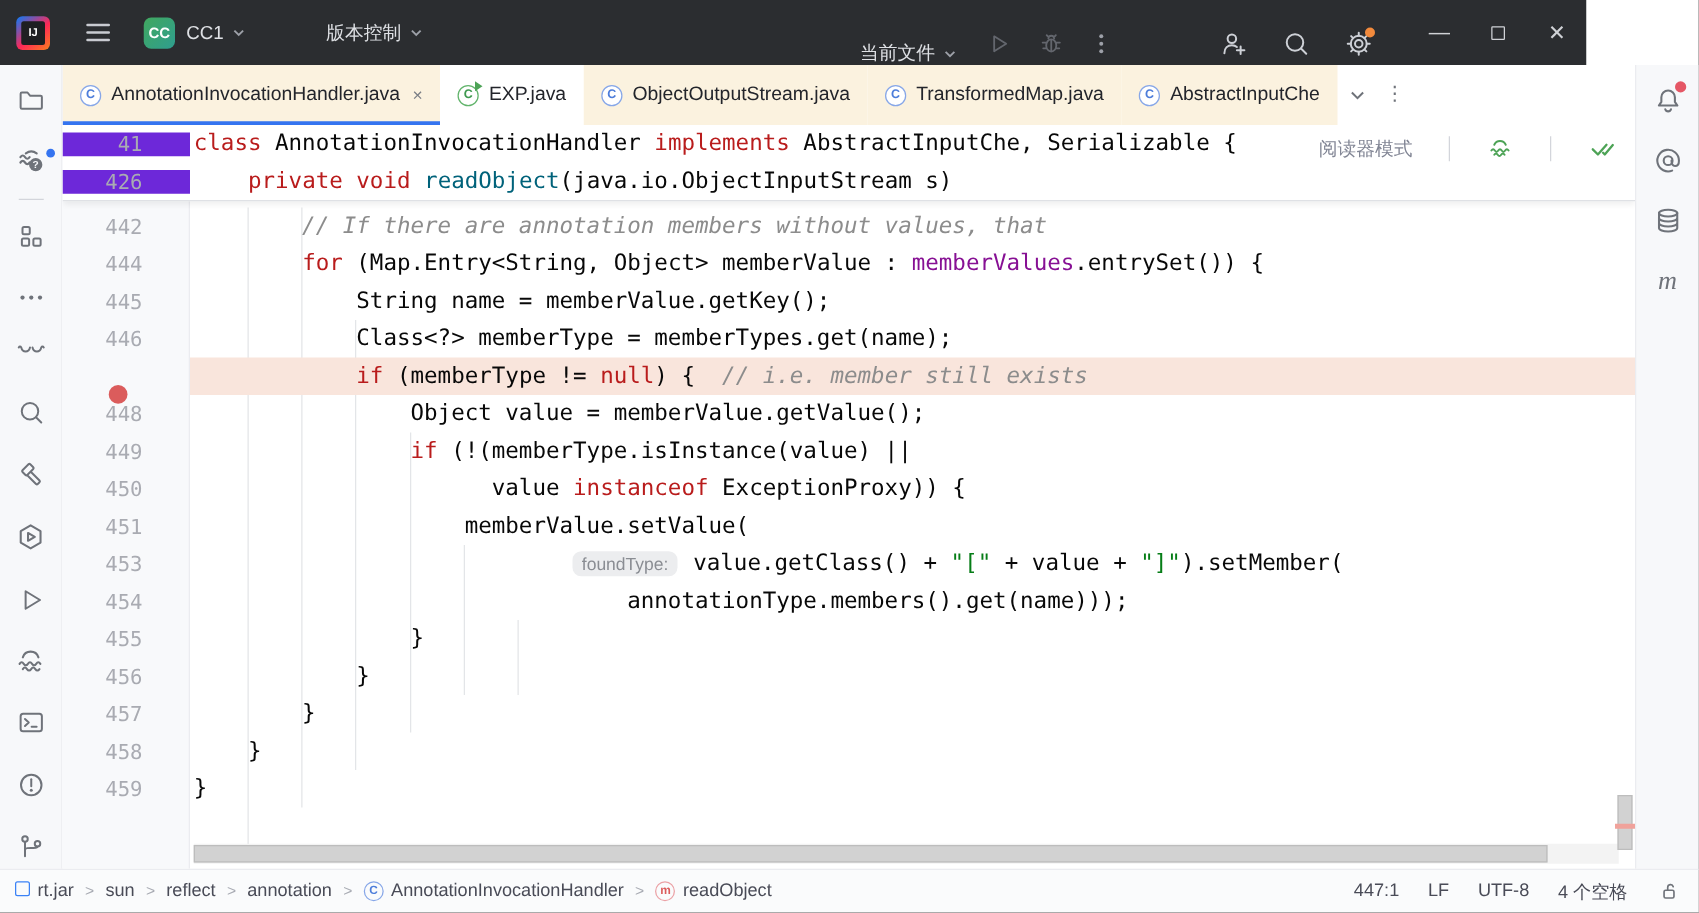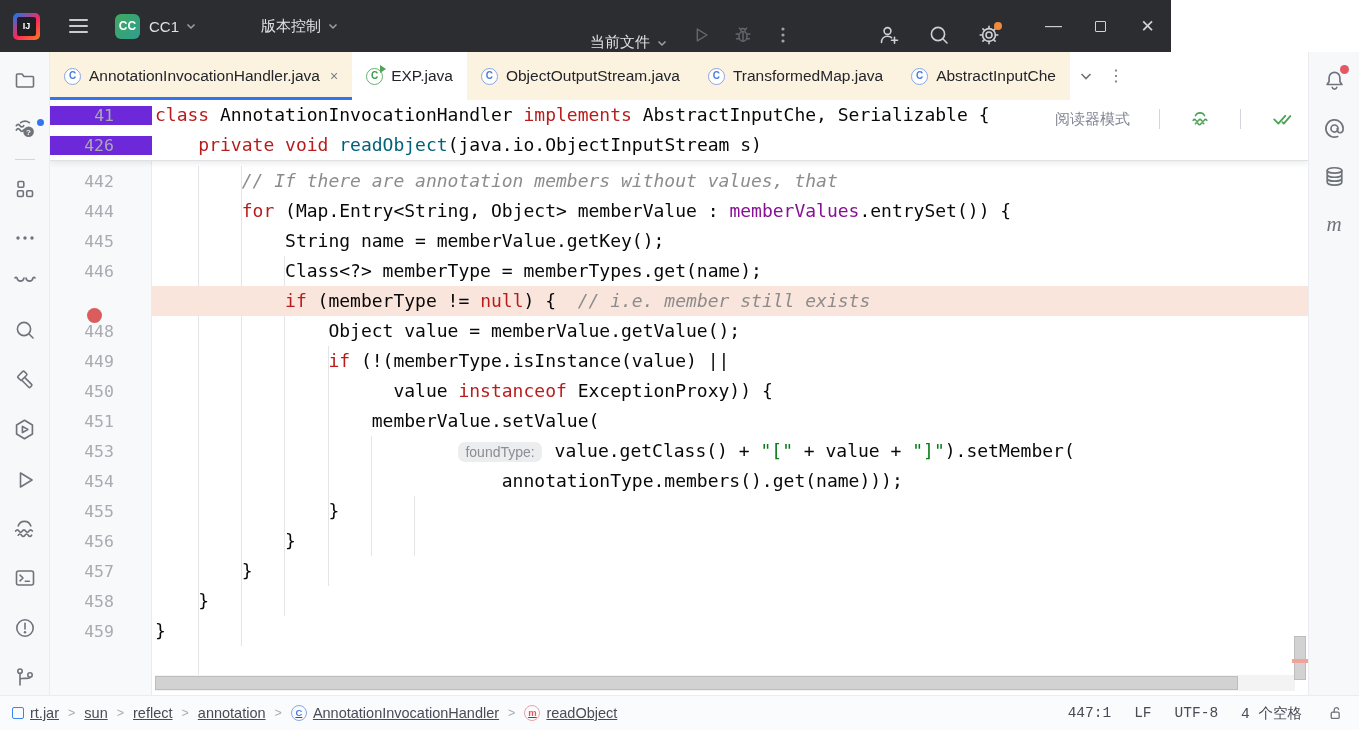--- a/index.html
+++ b/index.html
@@ -5,21 +5,21 @@
   *{margin:0;padding:0;box-sizing:border-box;}
   html,body{background:#555;}
   .win{position:relative;width:1359px;height:730px;background:#fff;overflow:hidden;
        font-family:"Liberation Sans",sans-serif;-webkit-font-smoothing:antialiased;}
   svg{display:block;}
   .st{fill:none;stroke:#6F737A;stroke-width:1.6;stroke-linecap:round;stroke-linejoin:round;}
   .stl{fill:none;stroke:#CDD0D6;stroke-width:1.6;stroke-linecap:round;stroke-linejoin:round;}
   .std{fill:none;stroke:#63666D;stroke-width:1.6;stroke-linecap:round;stroke-linejoin:round;}
 
   
-  .titlebar{position:absolute;left:0;top:0;width:1171px;height:52px;background:#2B2D30;
+  .titlebar{position:absolute;left:0;top:0;width:1269px;height:52px;background:#2B2D30;
             display:flex;align-items:center;color:#DFE1E5;font-size:15px;}
   .logo{width:27px;height:27px;border-radius:5px;margin-left:13px;
         background:linear-gradient(140deg,#087CFA 0%,#FE2857 55%,#FC801D 100%);position:relative;}
   .logo i{position:absolute;left:4px;top:4px;right:4px;bottom:4px;background:#1E1F22;border-radius:2px;
           color:#fff;font:bold 9px/19px "Liberation Sans",sans-serif;text-align:center;font-style:normal;}
   .hamb{margin-left:23px;width:30px;height:30px;display:flex;flex-direction:column;justify-content:center;gap:4px;cursor:pointer;}
   .hamb b{display:block;width:19px;height:2px;background:#C9CBD1;margin:0 auto;border-radius:1px;}
   .avatar{width:25px;height:25px;border-radius:6px;margin-left:22px;background:linear-gradient(135deg,#41A85F,#2F9E8F);
           color:#fff;font-weight:bold;font-size:12px;display:flex;align-items:center;justify-content:center;}
   .tb-item{display:flex;align-items:center;gap:6px;margin-left:9px;cursor:pointer;}
@@ -87,27 +87,27 @@
   .vsep{width:1px;height:20px;background:#D3D5DB;}
   .hscroll-track{position:absolute;left:105px;top:575px;width:1140px;height:16px;background:#F3F3F3;}
   .hscroll{position:absolute;left:105px;top:576px;width:1083px;height:14px;background:#D2D2D2;border:1px solid #BDBDBD;}
   .vscroll{position:absolute;left:1244px;top:536px;width:12px;height:44px;background:#D2D2D2;border:1px solid #BDBDBD;}
   .vmark{position:absolute;left:1242px;top:559px;width:16px;height:4px;background:#F0A29B;}
 
   
   .statusbar{position:absolute;left:0;top:695px;width:1359px;height:35px;background:#FAFBFC;border-top:1px solid #EBECF0;
              display:flex;align-items:center;font-size:14.5px;color:#494B57;}
   .crumbs{display:flex;align-items:center;margin-left:12px;gap:9px;}
-  .crumb{display:flex;align-items:center;gap:6px;cursor:pointer;text-decoration:underline;}
+  .crumb{display:flex;align-items:flex-start;gap:6px;cursor:pointer;}
   .crumb-sep{color:#A8ABB3;font-size:12.5px;}
   .jaricon{width:12px;height:12px;border:1.7px solid #3B82F6;border-radius:2px;}
   .cicon.sm{width:16px;height:16px;font:bold 9.5px/13px "Liberation Sans",sans-serif;background:transparent;}
   .micon{width:16px;height:16px;border-radius:50%;border:1.6px solid #EBA2A6;color:#DB5C5C;
          font:bold 9.5px/13px "Liberation Sans",sans-serif;text-align:center;}
-  .sb-right{margin-left:auto;display:flex;align-items:center;gap:23px;margin-right:14px;font-family:Liberation Mono, monospace;}
+  .sb-right{margin-left:auto;display:flex;align-items:center;gap:23px;margin-right:14px;}
   .sb-item{cursor:pointer;}
 </style>
 </head>
 <body>
 
 <div class="win">
 
   <header class="titlebar">
     <div class="logo">
         <i>IJ</i>

